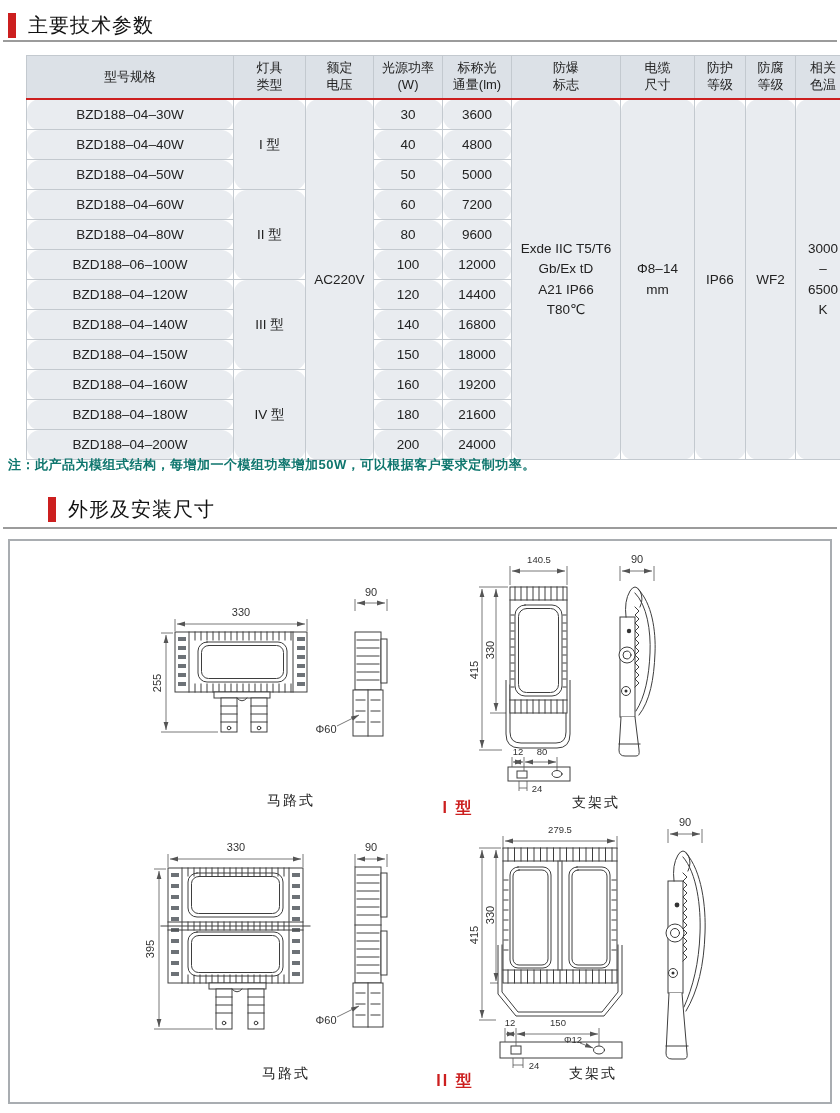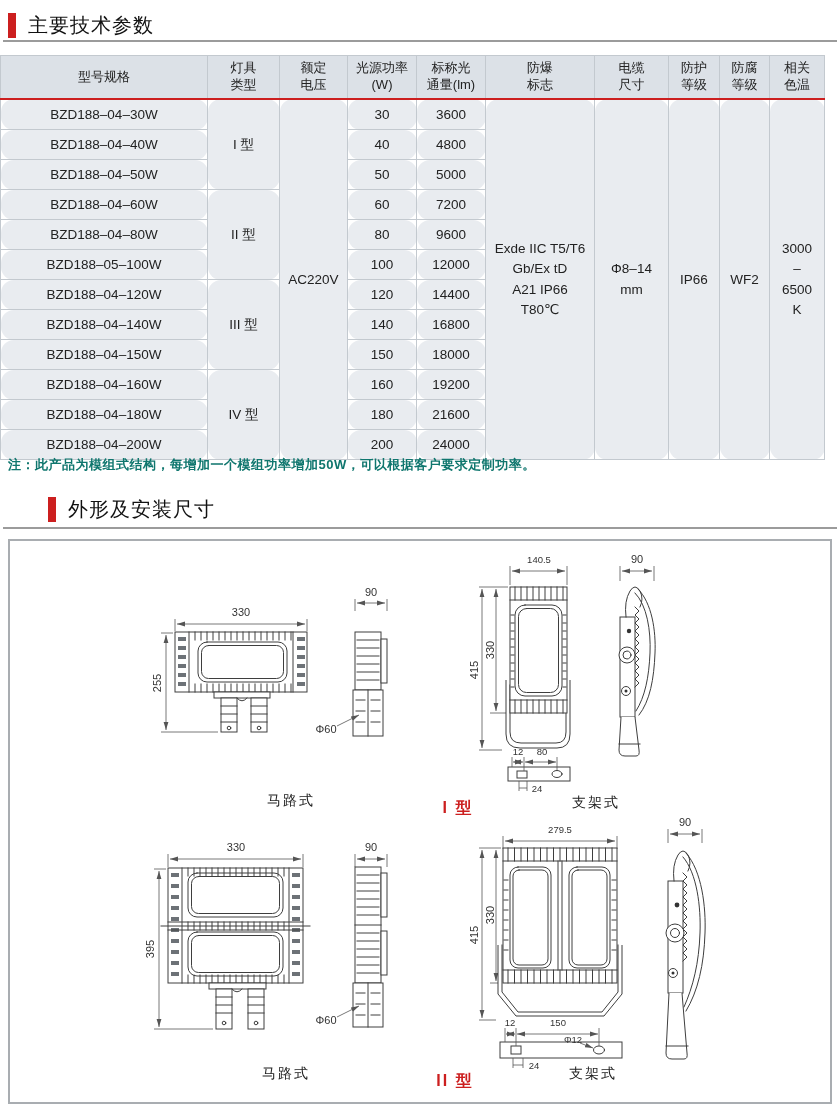--- a/index.html
+++ b/index.html
@@ -6,21 +6,21 @@
   body{
     width:840px;height:1113px;position:relative;background:#ffffff;
     font-family:"Liberation Sans","DejaVu Sans",sans-serif;color:#1f1f1f;
     overflow:hidden;
   }
   .sec-title{position:absolute;left:8px;display:flex;align-items:center;gap:12px;height:26px;}
   .accent-bar{width:8px;height:25px;background:#cc1f1f;}
   .sec-title .t{font-size:20px;font-weight:normal;color:#111;letter-spacing:1px;}
   .rule{position:absolute;left:3px;right:3px;height:2px;background:#9b9b9b;}
 
-  .table-wrap{position:absolute;left:0;top:55px;width:720px;}
+  .table-wrap{position:absolute;left:26px;top:55px;width:720px;}
   table.spec{border-collapse:collapse;table-layout:fixed;width:824px;border:1px solid #aeb4bb;border-top:1px solid #8f969e;}
   table.spec th,table.spec td{border:1px solid #c3c9cf;text-align:center;vertical-align:middle;padding:0 2px;}
   table.spec thead th{background:#dce1e7;height:42px;font-size:13px;font-weight:500;line-height:1.3;color:#222;border-bottom:2px solid #cc1f1f;}
   table.spec tbody td{background:#e9ecf0;height:29px;font-size:13.5px;color:#222;border-radius:13px;}
   .preline{white-space:pre-line;line-height:1.5;}
 
   .note{position:absolute;left:8px;top:456px;font-size:13px;font-weight:bold;color:#0f766e;letter-spacing:0.5px;}
 
   .panel{position:absolute;left:8px;top:539px;width:820px;height:561px;border:2px solid #a9adb1;background:#fff;}
   svg{position:absolute;}
@@ -114,21 +114,21 @@
       <td rowspan="3">II 型</td>
       <td>60</td>
       <td>7200</td>
     </tr>
     <tr>
       <td>BZD188–04–80W</td>
       <td>80</td>
       <td>9600</td>
     </tr>
     <tr>
-      <td>BZD188–05–100W</td>
+      <td>BZD188–06–100W</td>
       <td>100</td>
       <td>12000</td>
     </tr>
     <tr>
       <td>BZD188–04–120W</td>
       <td rowspan="3">III 型</td>
       <td>120</td>
       <td>14400</td>
     </tr>
     <tr>

